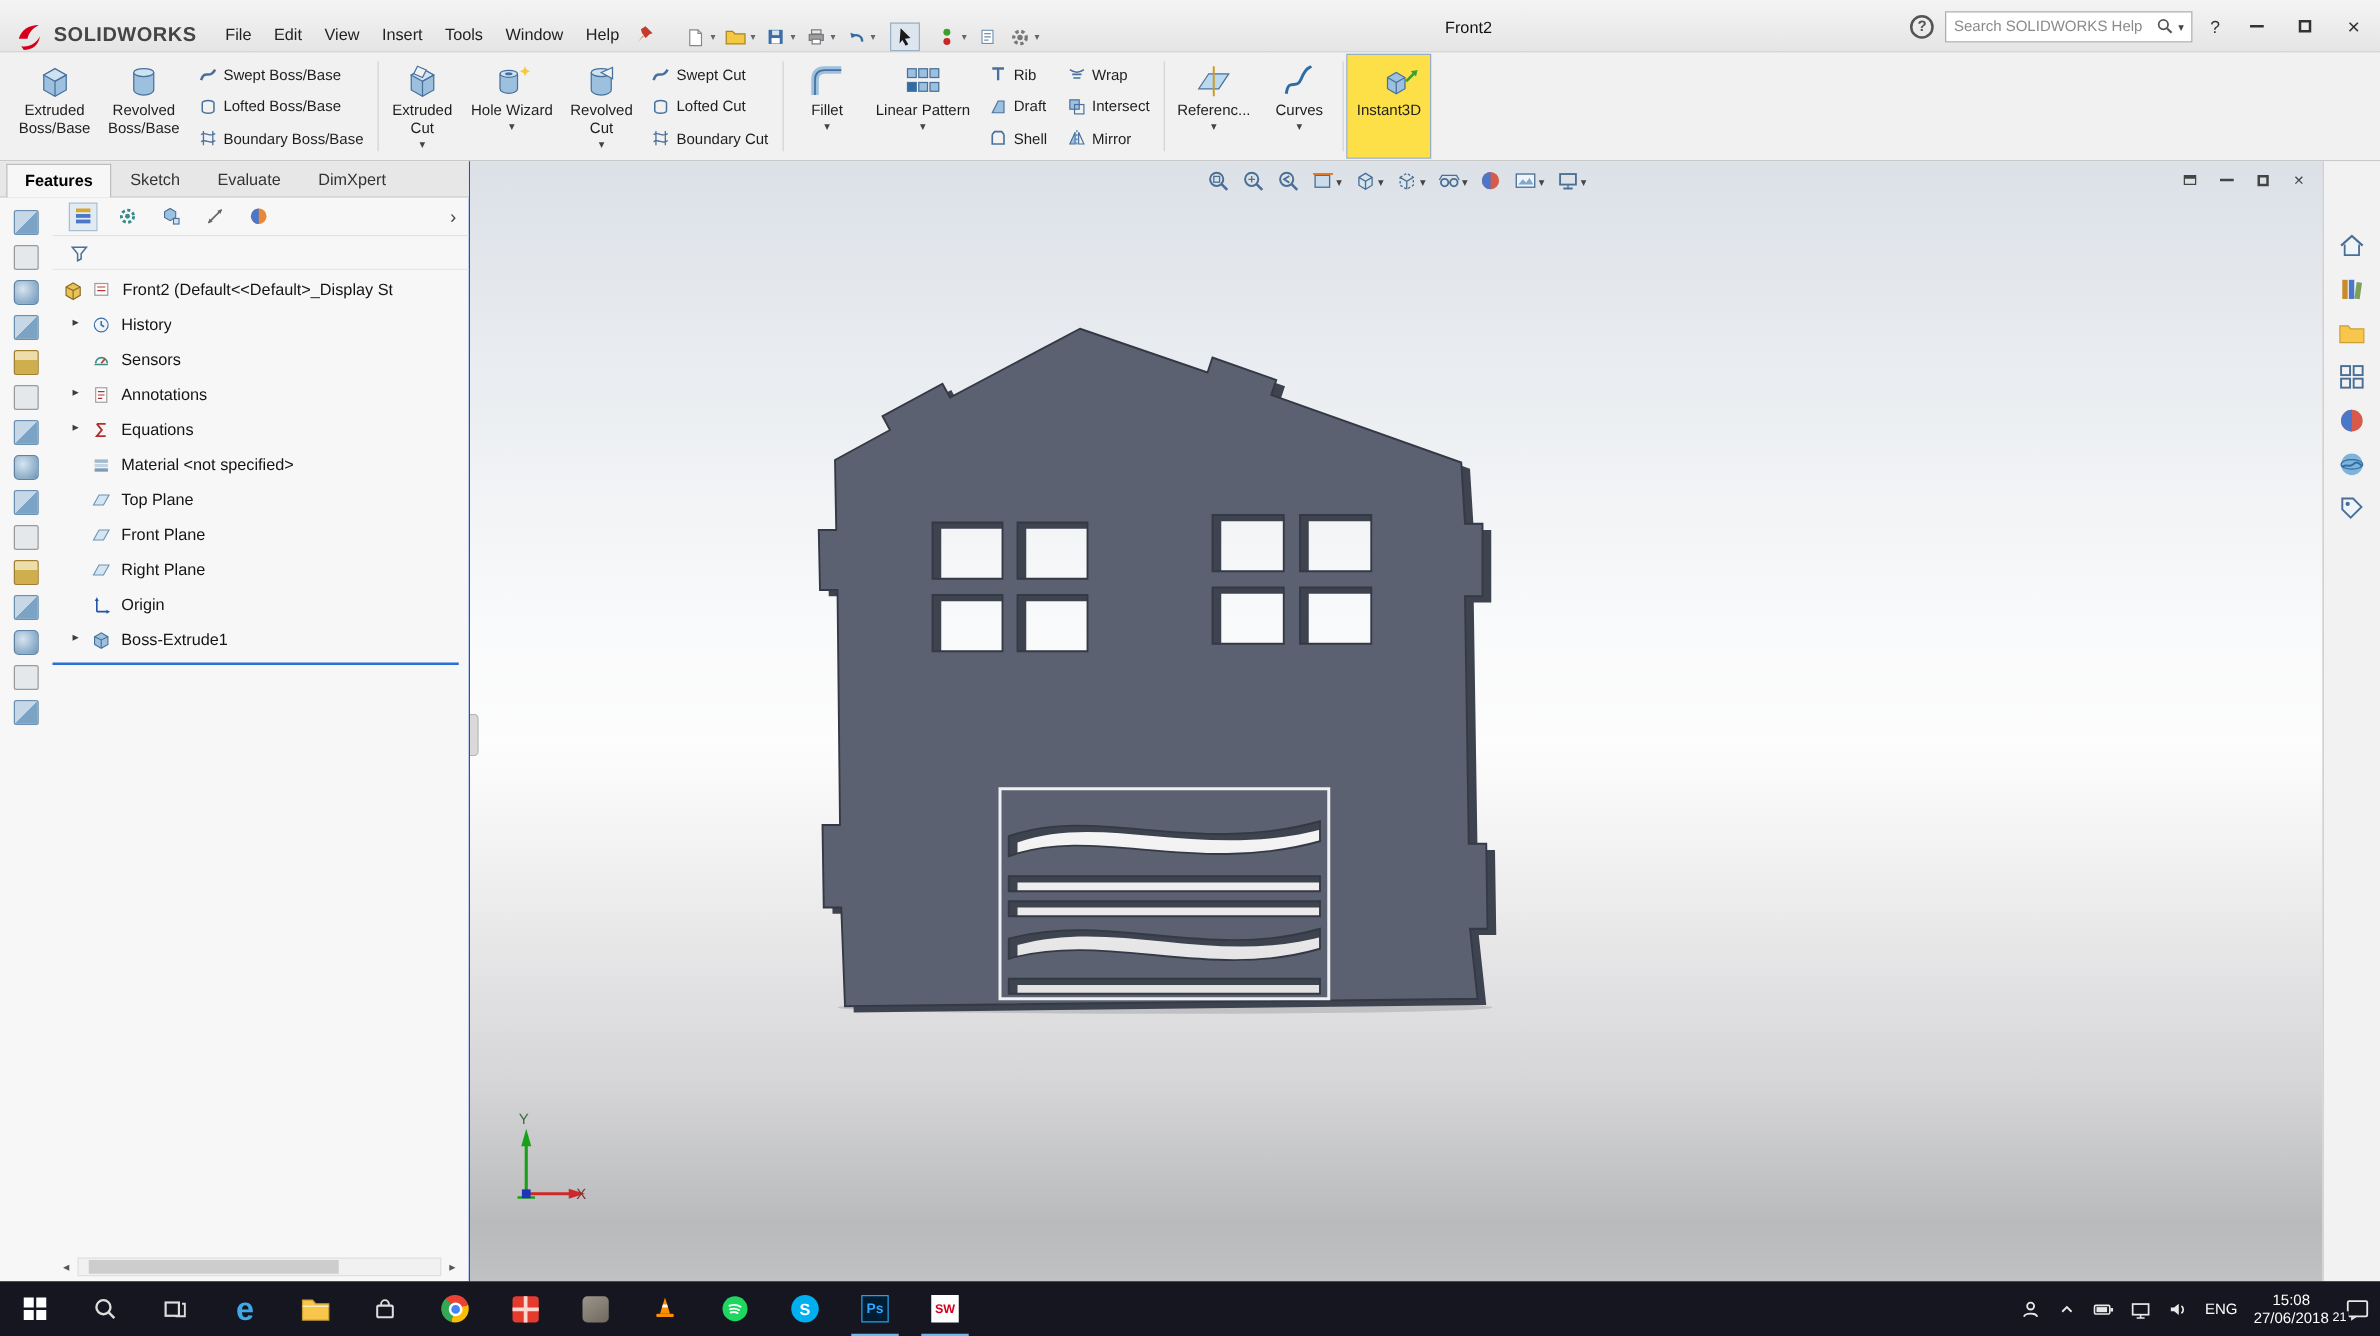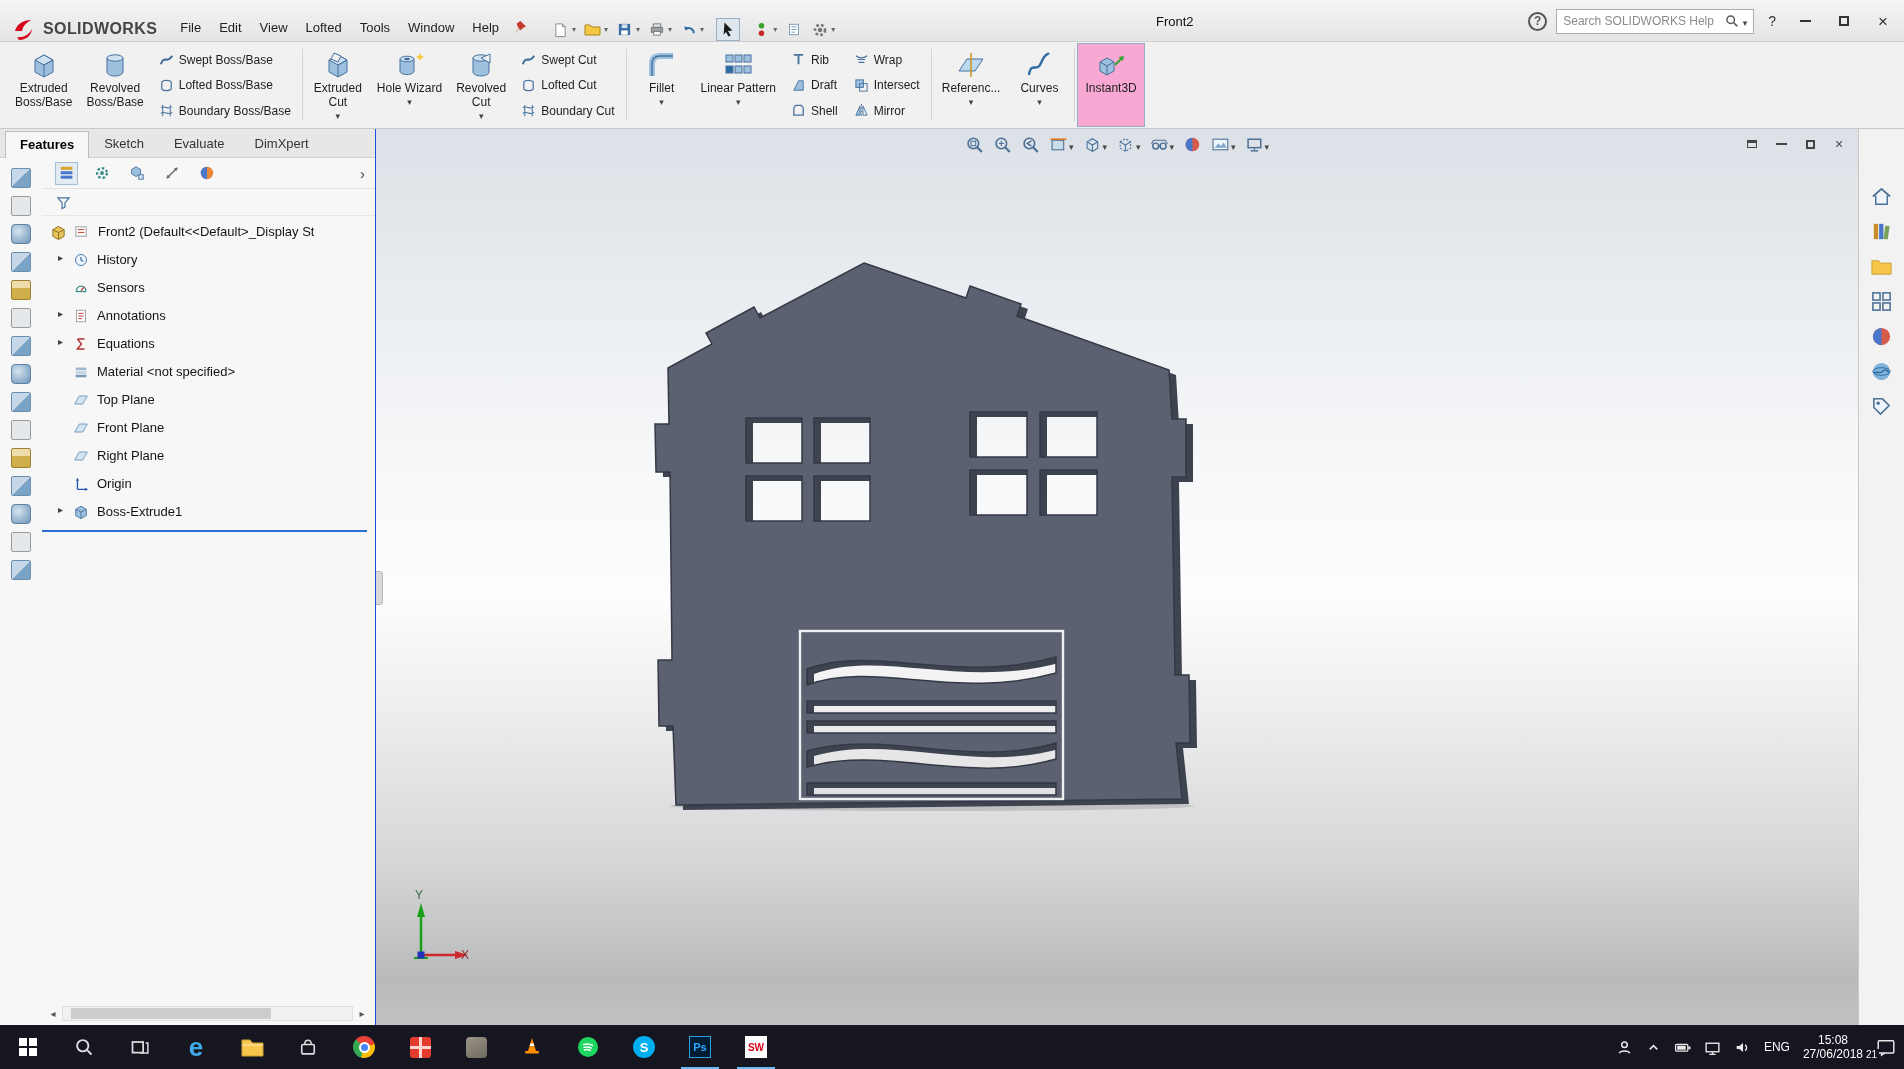--- a/index.html
+++ b/index.html
@@ -34,21 +34,21 @@
 
 .ribbon { position:absolute; top:42px; left:0; right:0; height:87px; background:#f1f1f2; border-bottom:1px solid #c9c9c9; display:flex; align-items:stretch; padding:2px 0 2px 8px; }
 .rb-big { display:flex; flex-direction:column; align-items:center; padding:4px 7px 1px; min-width:64px; }
 .rb-big .ic { height:33px; display:flex; align-items:center; justify-content:center; }
 .rb-lbl { display:flex; flex-direction:column; align-items:center; font-size:12px; line-height:14px; color:#1e1e1e; text-align:center; white-space:nowrap; }
 .dn { height:10px; line-height:9px; }
 .dn::after { content:"▾"; font-size:9px; color:#444; }
 .rb-col { display:flex; flex-direction:column; justify-content:space-between; padding:6px 8px; gap:4px; }
 .rb-sm { display:flex; align-items:center; gap:5px; font-size:12px; color:#1e1e1e; height:19px; white-space:nowrap; }
 .rb-sep { width:1px; background:#d4d4d4; margin:5px 3px; }
-.rb-big.sel { background:#f9a8d4; outline:1px solid #96aec2; }
+.rb-big.sel { background:#fde047; outline:1px solid #96aec2;align-items:flex-end; }
 
 
 .main { position:absolute; top:129px; left:0; right:0; bottom:44px; }
 .left-panel { position:absolute; left:0; top:0; bottom:0; width:376px; background:#f7f7f7; border-right:1px solid #1d4ed8; }
 .panel-tabs { height:29px; background:#e7e7e7; border-bottom:1px solid #cfcfcf; display:flex; align-items:flex-end; padding-left:5px; }
 .ptab { font-size:13px; color:#333; padding:5px 14px 6px; border:1px solid transparent; border-bottom:none; position:relative; }
 .ptab.active { background:#f7f7f7; border-color:#bdbdbd; font-weight:bold; color:#000; top:1px; }
 .left-strip { position:absolute; left:0; top:29px; bottom:24px; width:42px; display:flex; flex-direction:column; align-items:center; padding-top:10px; gap:8px; }
 .pi { width:20px; height:20px; border-radius:2px; }
 .pi.v1 { background:linear-gradient(135deg,#c6d8e8 50%,#7ba3c6 50%); border:1px solid #6b8fae; }
@@ -133,21 +133,21 @@
         <svg width="24" height="24" viewBox="0 0 24 24">
             <path d="M3 14c2-7 8-11 16-11-5 3-8 6-9 11z" fill="#d6001c"></path>
             <path d="M5 20c6 1 12-2 15-8-1 7-6 11-13 11z" fill="#d6001c"></path>
           </svg>
         <span class="logo-text">SOLIDWORKS</span>
       </div>
       <div class="menubar">
         <span class="menu-item">File</span>
         <span class="menu-item">Edit</span>
         <span class="menu-item">View</span>
-        <span class="menu-item">Lofted</span>
+        <span class="menu-item">Insert</span>
         <span class="menu-item">Tools</span>
         <span class="menu-item">Window</span>
         <span class="menu-item">Help</span>
         <span class="pin">
           <svg width="15" height="15" viewBox="0 0 16 16">
               <path d="M9 1l6 6-2.6.9L9.2 11 7 9 2.5 14.5 7.8 9 6 7l-1-3.4z" fill="#c43a2e"></path>
             </svg>
         </span>
       </div>
       <div class="qat">

